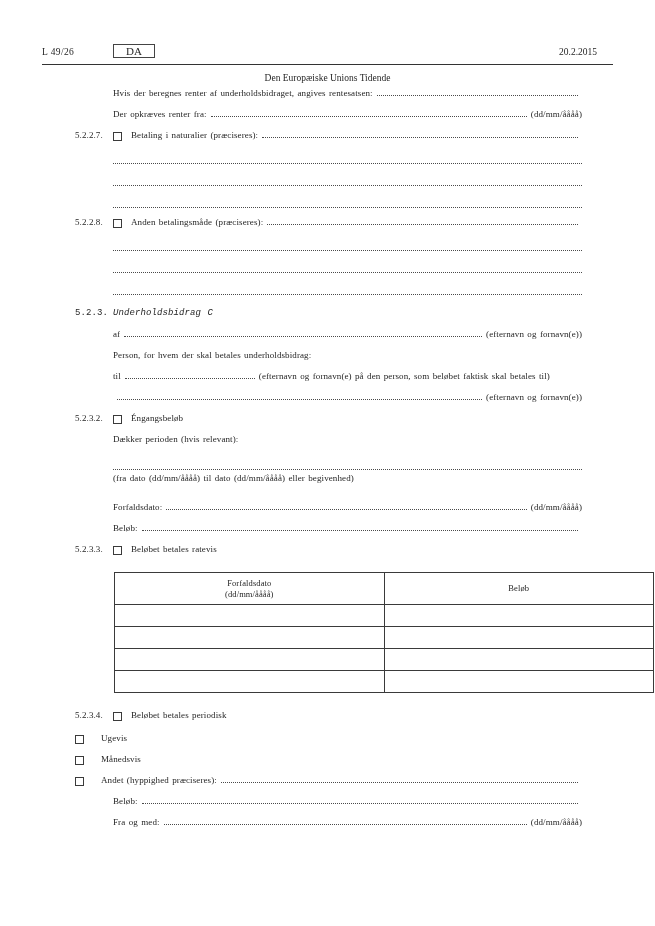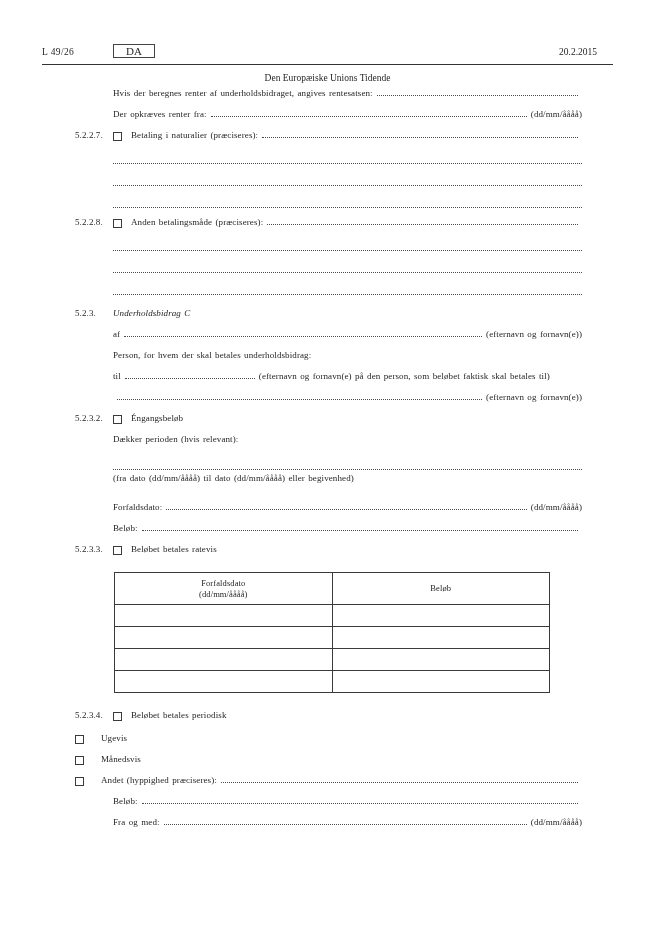--- a/index.html
+++ b/index.html
@@ -65,27 +65,27 @@
   .dotline{
     border-bottom:1px dotted #4a4a4a;
     height:13px;
     margin-top:8px;
   }
   .dotline.ind{margin-left:38px;}
   .suffix{flex:0 0 auto;white-space:nowrap;}
   .italic{font-style:italic;}
   .mt2{margin-top:2px;}
   .mt10{margin-top:10px;}
-  .mt12{margin-top:12px;}
+  .mt12{margin-top:12px;font-family:Liberation Mono, monospace;}
   .mt14{margin-top:14px;}
   .mt16{margin-top:16px;}
   
   .rate-table{
     margin:16px 0 0 39px;
-    width:436px;
+    width:540px;
     border-collapse:collapse;
     table-layout:fixed;
   }
   .rate-table th,.rate-table td{
     border:1px solid #3a3a3a;
     padding:0;
   }
   .rate-table th{
     font-weight:normal;
     font-size:8.5px;

